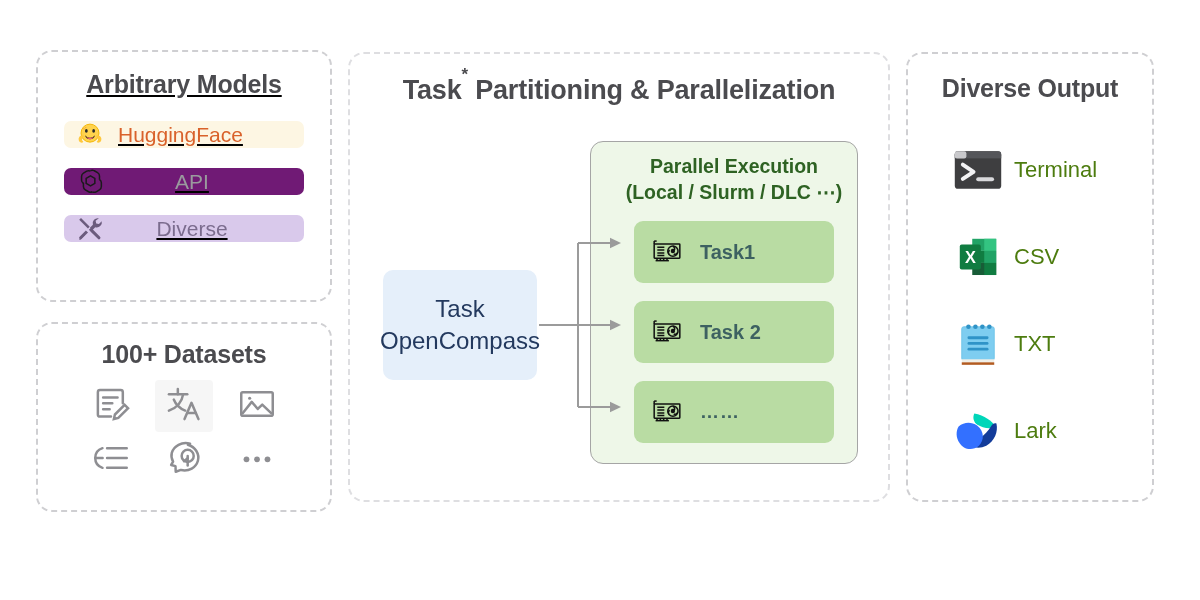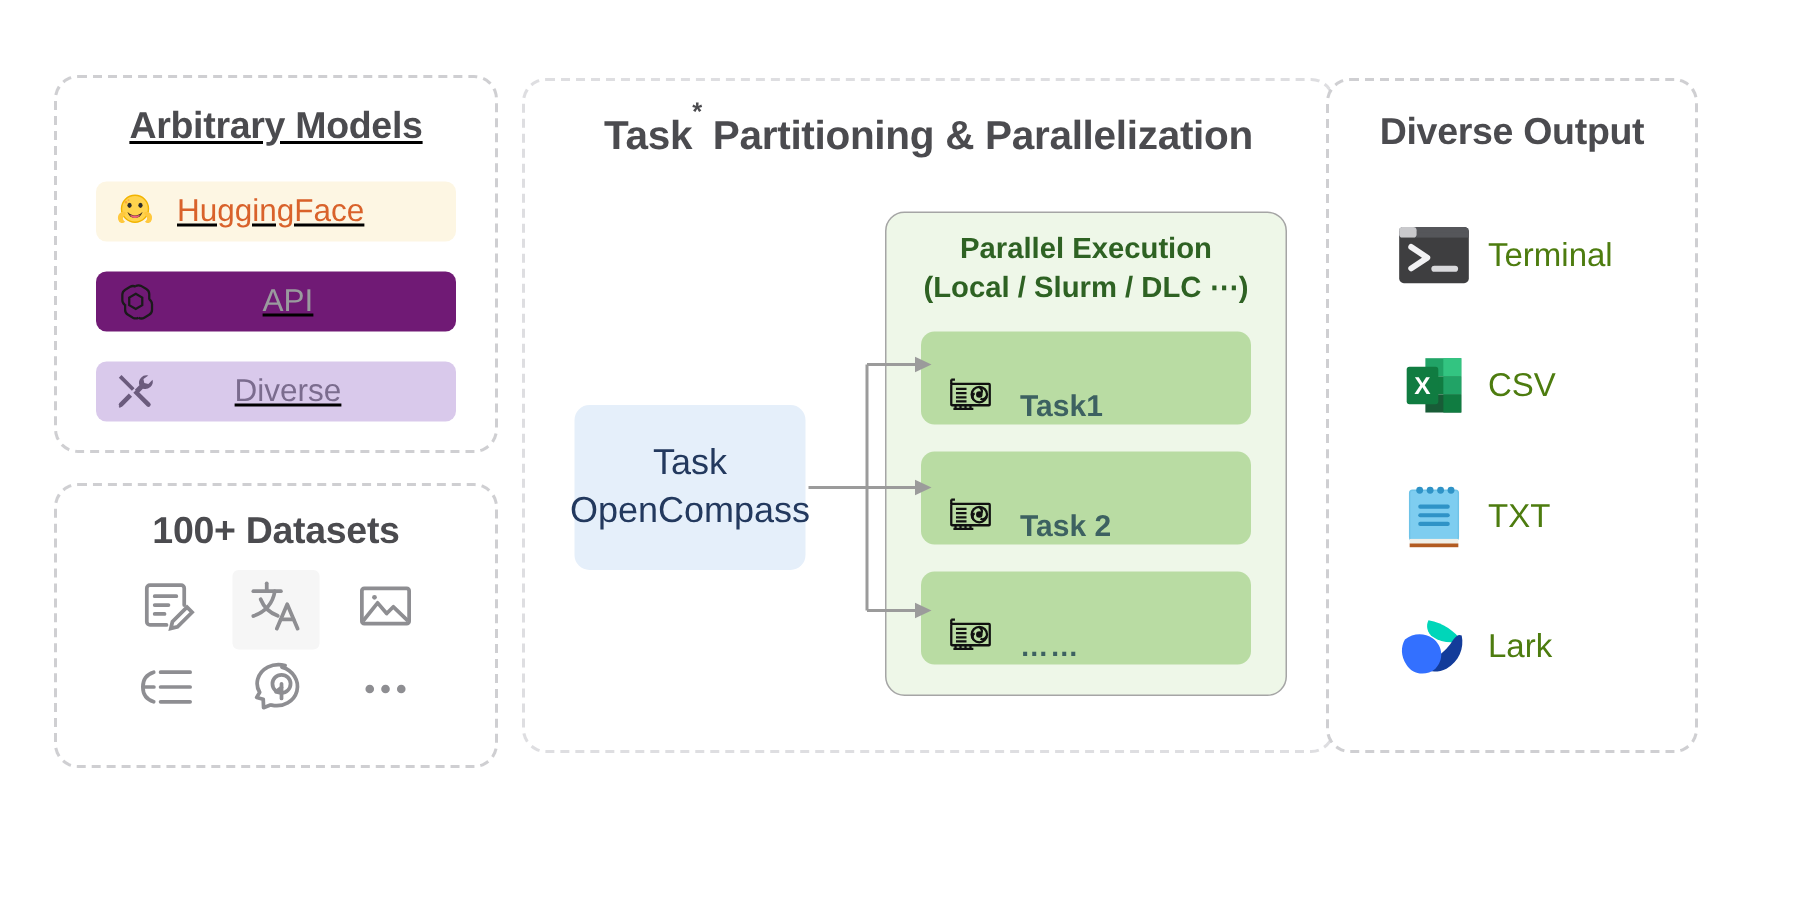--- a/index.html
+++ b/index.html
@@ -39,21 +39,21 @@
   }
 
   
   #models-panel {
     left: 36px; top: 50px; width: 296px; height: 252px; text-decoration: underline;
   }
   #models-panel .panel-title { margin-top: 18px; }
   .model-row {
     position: relative;
     margin: 0 26px;
-    height: 40px;
+    height: 27px;
     border-radius: 7px;
     display: flex;
     align-items: center;
   }
   .model-row .m-icon {
     width: 52px;
     display: flex;
     align-items: center;
     justify-content: center;
     flex: none;
@@ -115,36 +115,37 @@
   }
 
   
   #parallel-box {
     position: absolute;
     left: 590px; top: 141px; width: 268px; height: 323px;
     background: #eef7e8;
     border: 1.6px solid #a5a5a5;
     border-radius: 13px;
     box-sizing: border-box;
+    padding-left: 20px;
   }
   #parallel-head {
     text-align: center;
     color: #2e6223;
     font-weight: bold;
     font-size: 19.5px;
     line-height: 1.32;
     margin-top: 12px;
   }
   .task-card {
     margin: 16px 23px;
     height: 62px;
     background: #b9dca3;
     border-radius: 9px;
     display: flex;
-    align-items: flex-end;
+    align-items: center;
   }
   #task-card-0 { margin-top: 16px; }
   #task-card-1 { margin-top: 18px; }
   #task-card-2 { margin-top: 18px; }
   .task-card .t-icon {
     width: 66px;
     flex: none;
     display: flex;
     align-items: center;
     justify-content: center;
@@ -158,21 +159,21 @@
 
   
   #arrows {
     position: absolute;
     left: 0; top: 0; width: 1200px; height: 600px;
     pointer-events: none;
   }
 
   
   #output-panel {
-    left: 884px; top: 52px; width: 248px; height: 450px;
+    left: 906px; top: 52px; width: 248px; height: 450px;
   }
   #output-panel .panel-title { margin-top: 20px; }
   .out-row {
     display: flex;
     align-items: center;
     height: 58px;
     margin-left: 34px;
   }
   #out-row-0 { margin-top: 38px; }
   #out-row-1 { margin-top: 29px; }

